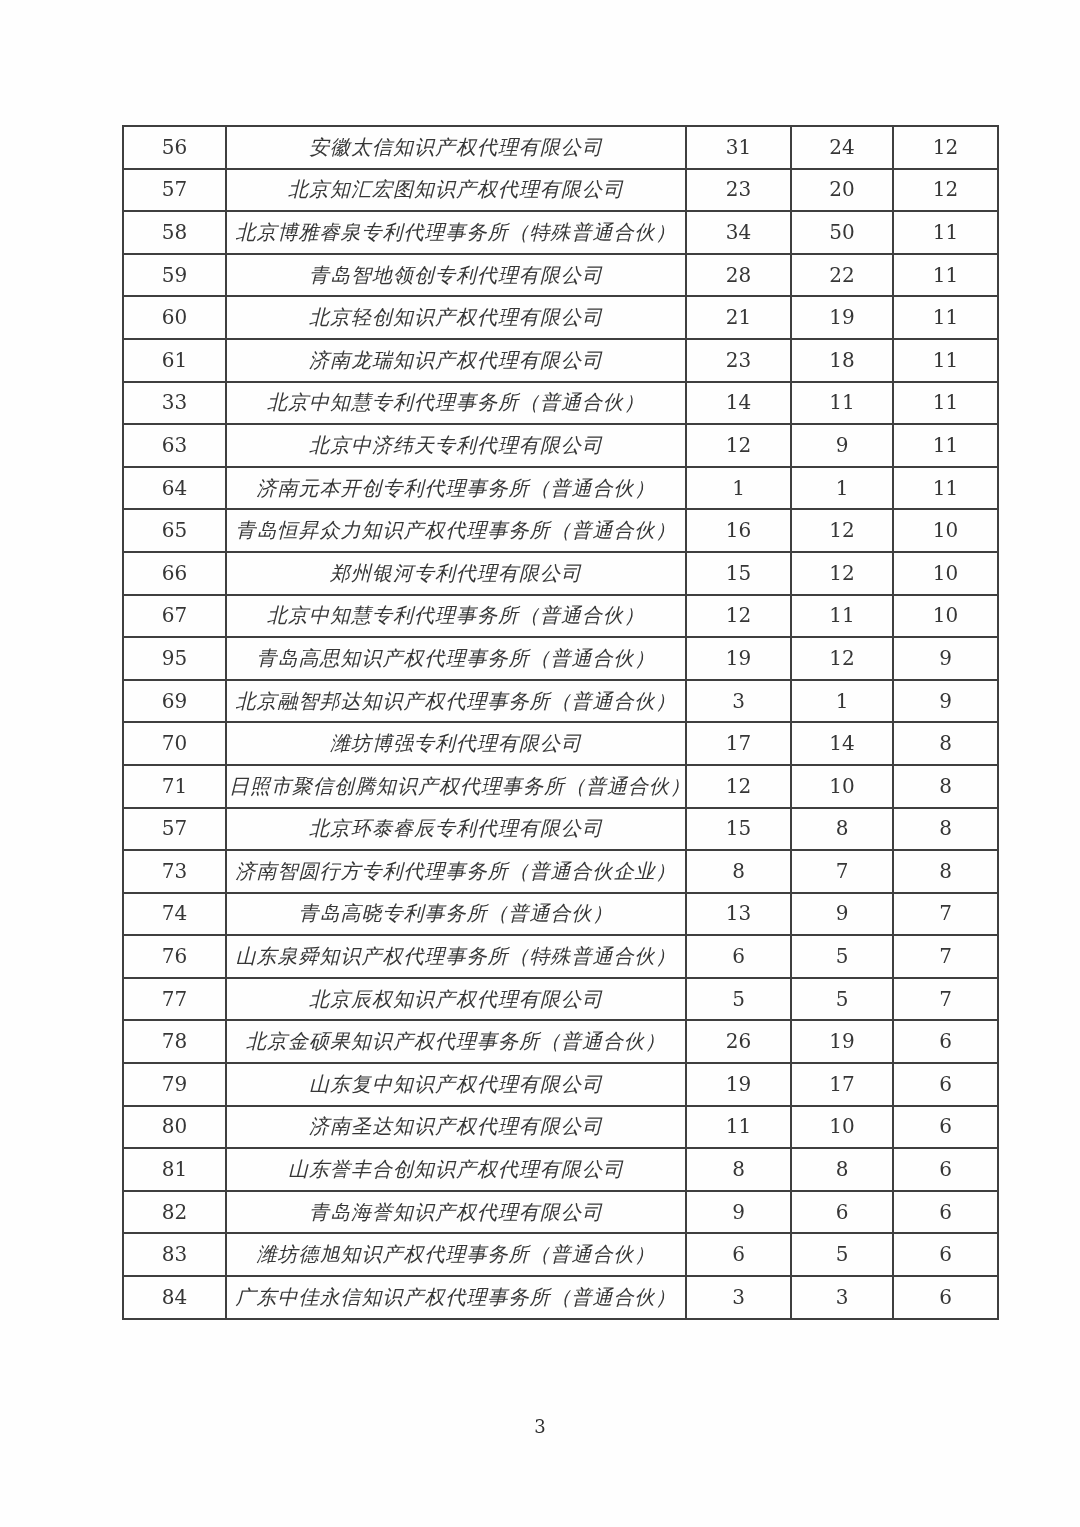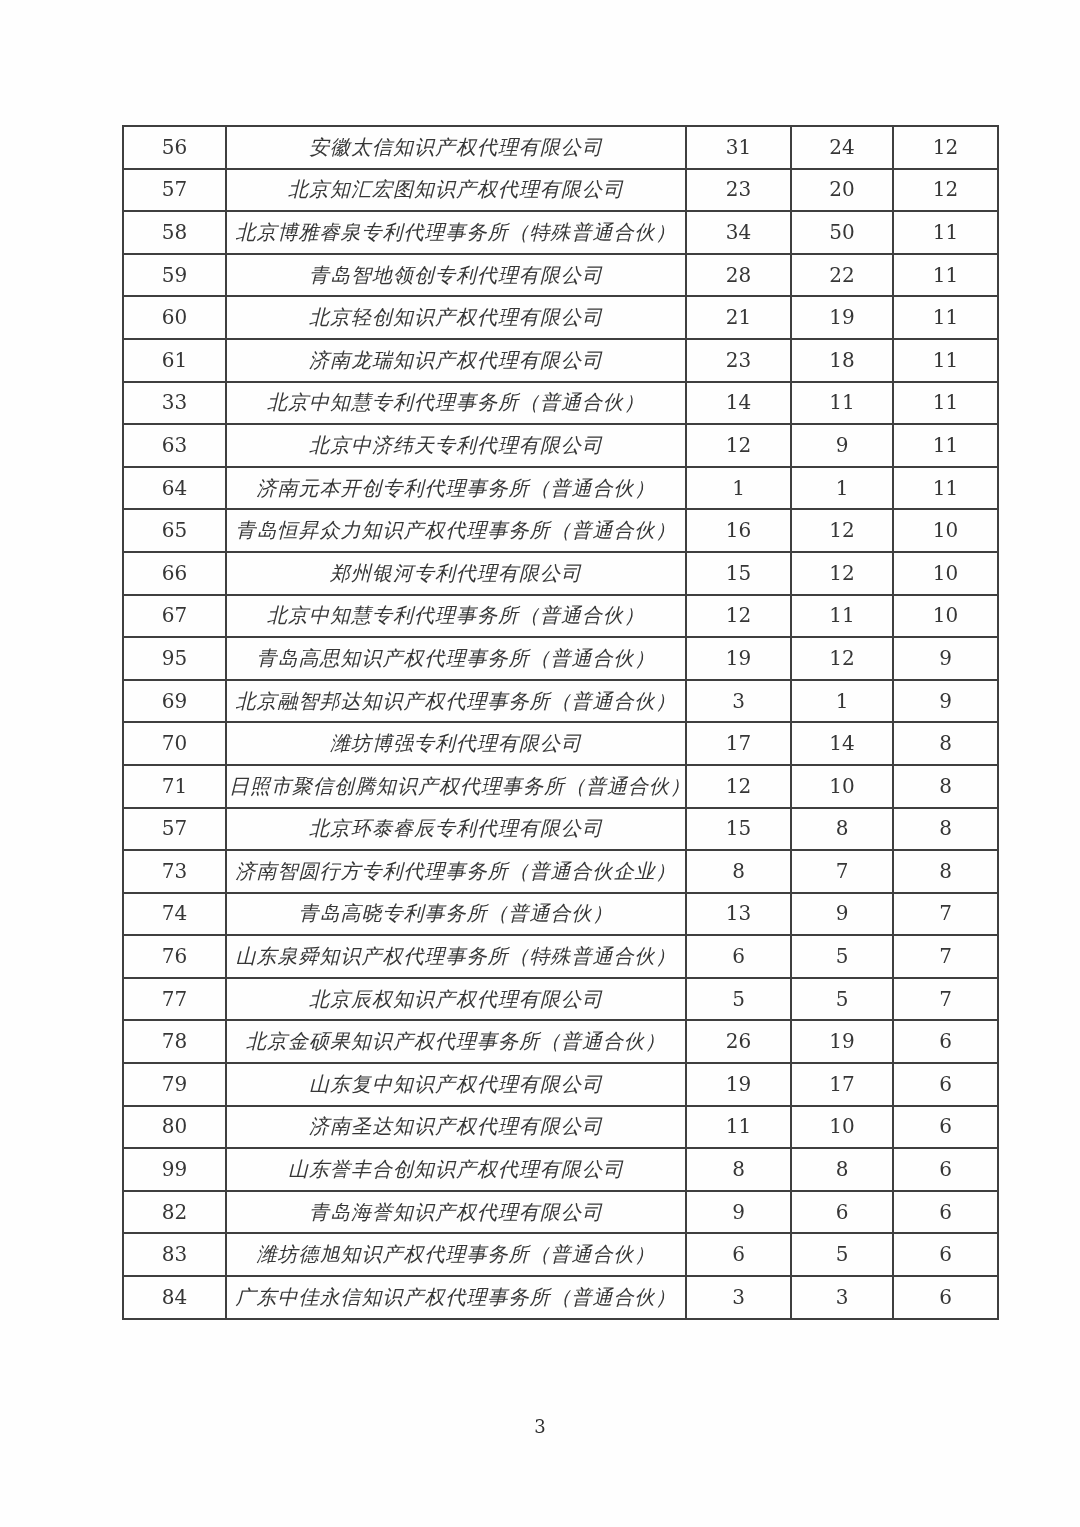--- a/index.html
+++ b/index.html
@@ -245,21 +245,21 @@
 
   <tr>
     <td class="col-rank">80</td>
     <td class="col-name">济南圣达知识产权代理有限公司</td>
     <td class="col-v1">11</td>
     <td class="col-v2">10</td>
     <td class="col-v3">6</td>
   </tr>
 
   <tr>
-    <td class="col-rank">99</td>
+    <td class="col-rank">81</td>
     <td class="col-name">山东誉丰合创知识产权代理有限公司</td>
     <td class="col-v1">8</td>
     <td class="col-v2">8</td>
     <td class="col-v3">6</td>
   </tr>
 
   <tr>
     <td class="col-rank">82</td>
     <td class="col-name">青岛海誉知识产权代理有限公司</td>
     <td class="col-v1">9</td>

